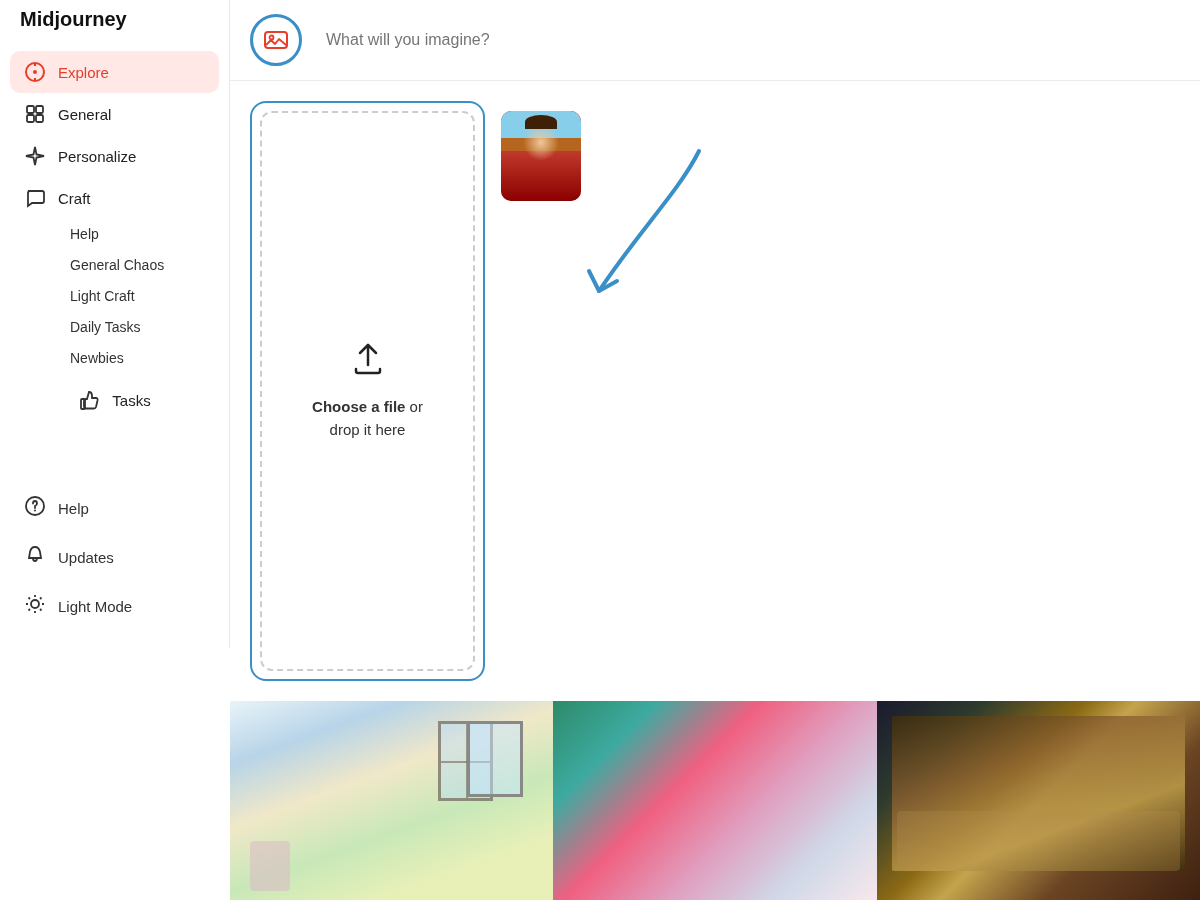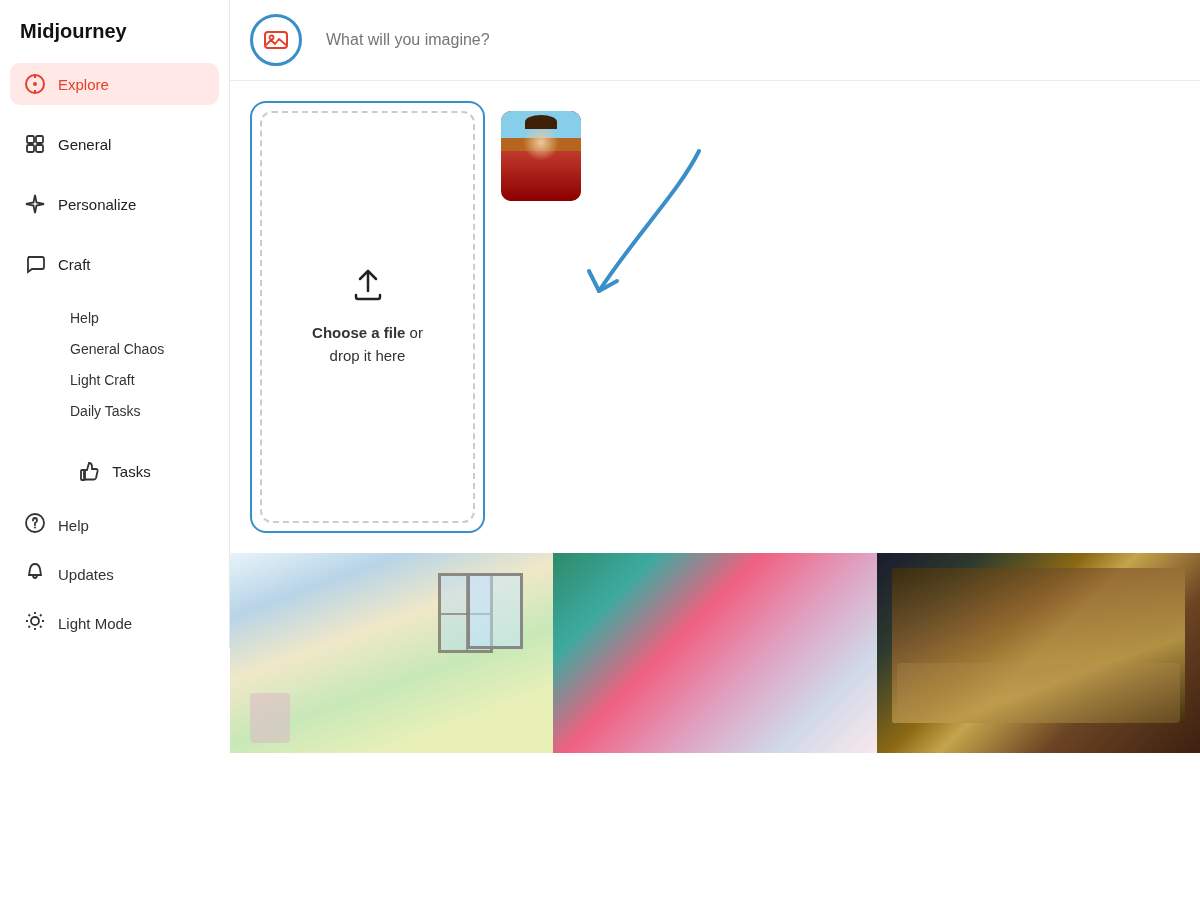--- a/index.html
+++ b/index.html
@@ -6,34 +6,34 @@
     body { font-family: -apple-system, BlinkMacSystemFont, 'Segoe UI', sans-serif; display: flex; height: 900px; width: 1200px; overflow: hidden; background: #fff; }
 
     
     .sidebar {
       width: 230px;
       min-width: 230px;
       background: #fff;
       border-right: 1px solid #e8e8e8;
       display: flex;
       flex-direction: column;
-      padding: 20px 0;
+      padding: 8px 0;
       height: 648px;
     }
     .sidebar-logo {
       font-size: 20px;
       font-weight: 700;
       color: #111;
       padding: 0 20px 20px 20px;
     }
     .sidebar-nav {
       flex: 1;
       display: flex;
       flex-direction: column;
-      gap: 18px;
+      gap: 0;
       padding: 0 10px;
     }
     .nav-item {
       display: flex;
       align-items: center;
       gap: 12px;
       padding: 10px 14px;
       border-radius: 10px;
       cursor: pointer;
       font-size: 15px;
@@ -158,21 +158,21 @@
     .upload-section {
       display: flex;
       align-items: flex-start;
       padding: 20px;
       gap: 16px;
     }
 
     .upload-dropzone {
       width: 235px;
       min-width: 235px;
-      height: 432px;
+      height: 580px;
       border: 2px solid #3a8fc8;
       border-radius: 16px;
       background: #fff;
       display: flex;
       flex-direction: column;
       align-items: center;
       justify-content: center;
       cursor: pointer;
       position: relative;
     }
@@ -336,20 +336,21 @@
         </svg>
       </span>
       <span>Craft</span>
     </div>
 
     <div class="sub-nav">
       <div class="sub-nav-item">Help</div>
       <div class="sub-nav-item">General Chaos</div>
       <div class="sub-nav-item">Light Craft</div>
       <div class="sub-nav-item">Daily Tasks</div>
+      <div class="sub-nav-item">Newbies</div>
     </div>
 
     <div class="nav-item" style="margin-top:6px;justify-content:center;">
       <span class="nav-icon">
         <svg width="22" height="22" viewBox="0 0 22 22" fill="none">
           <path d="M9 10 L11 3 Q14 3 14 7 L14 9 H18 Q20 9 19.5 11.5 L18 18 Q17.5 19.5 16 19.5 H8 Q6 19.5 6 17.5 V12 Q6 10 8 10 Z" stroke="#333" stroke-width="1.8" fill="none"></path>
           <rect x="3" y="10" width="4" height="10" rx="1" stroke="#333" stroke-width="1.8" fill="none"></rect>
         </svg>
       </span>
       <span>Tasks</span>

